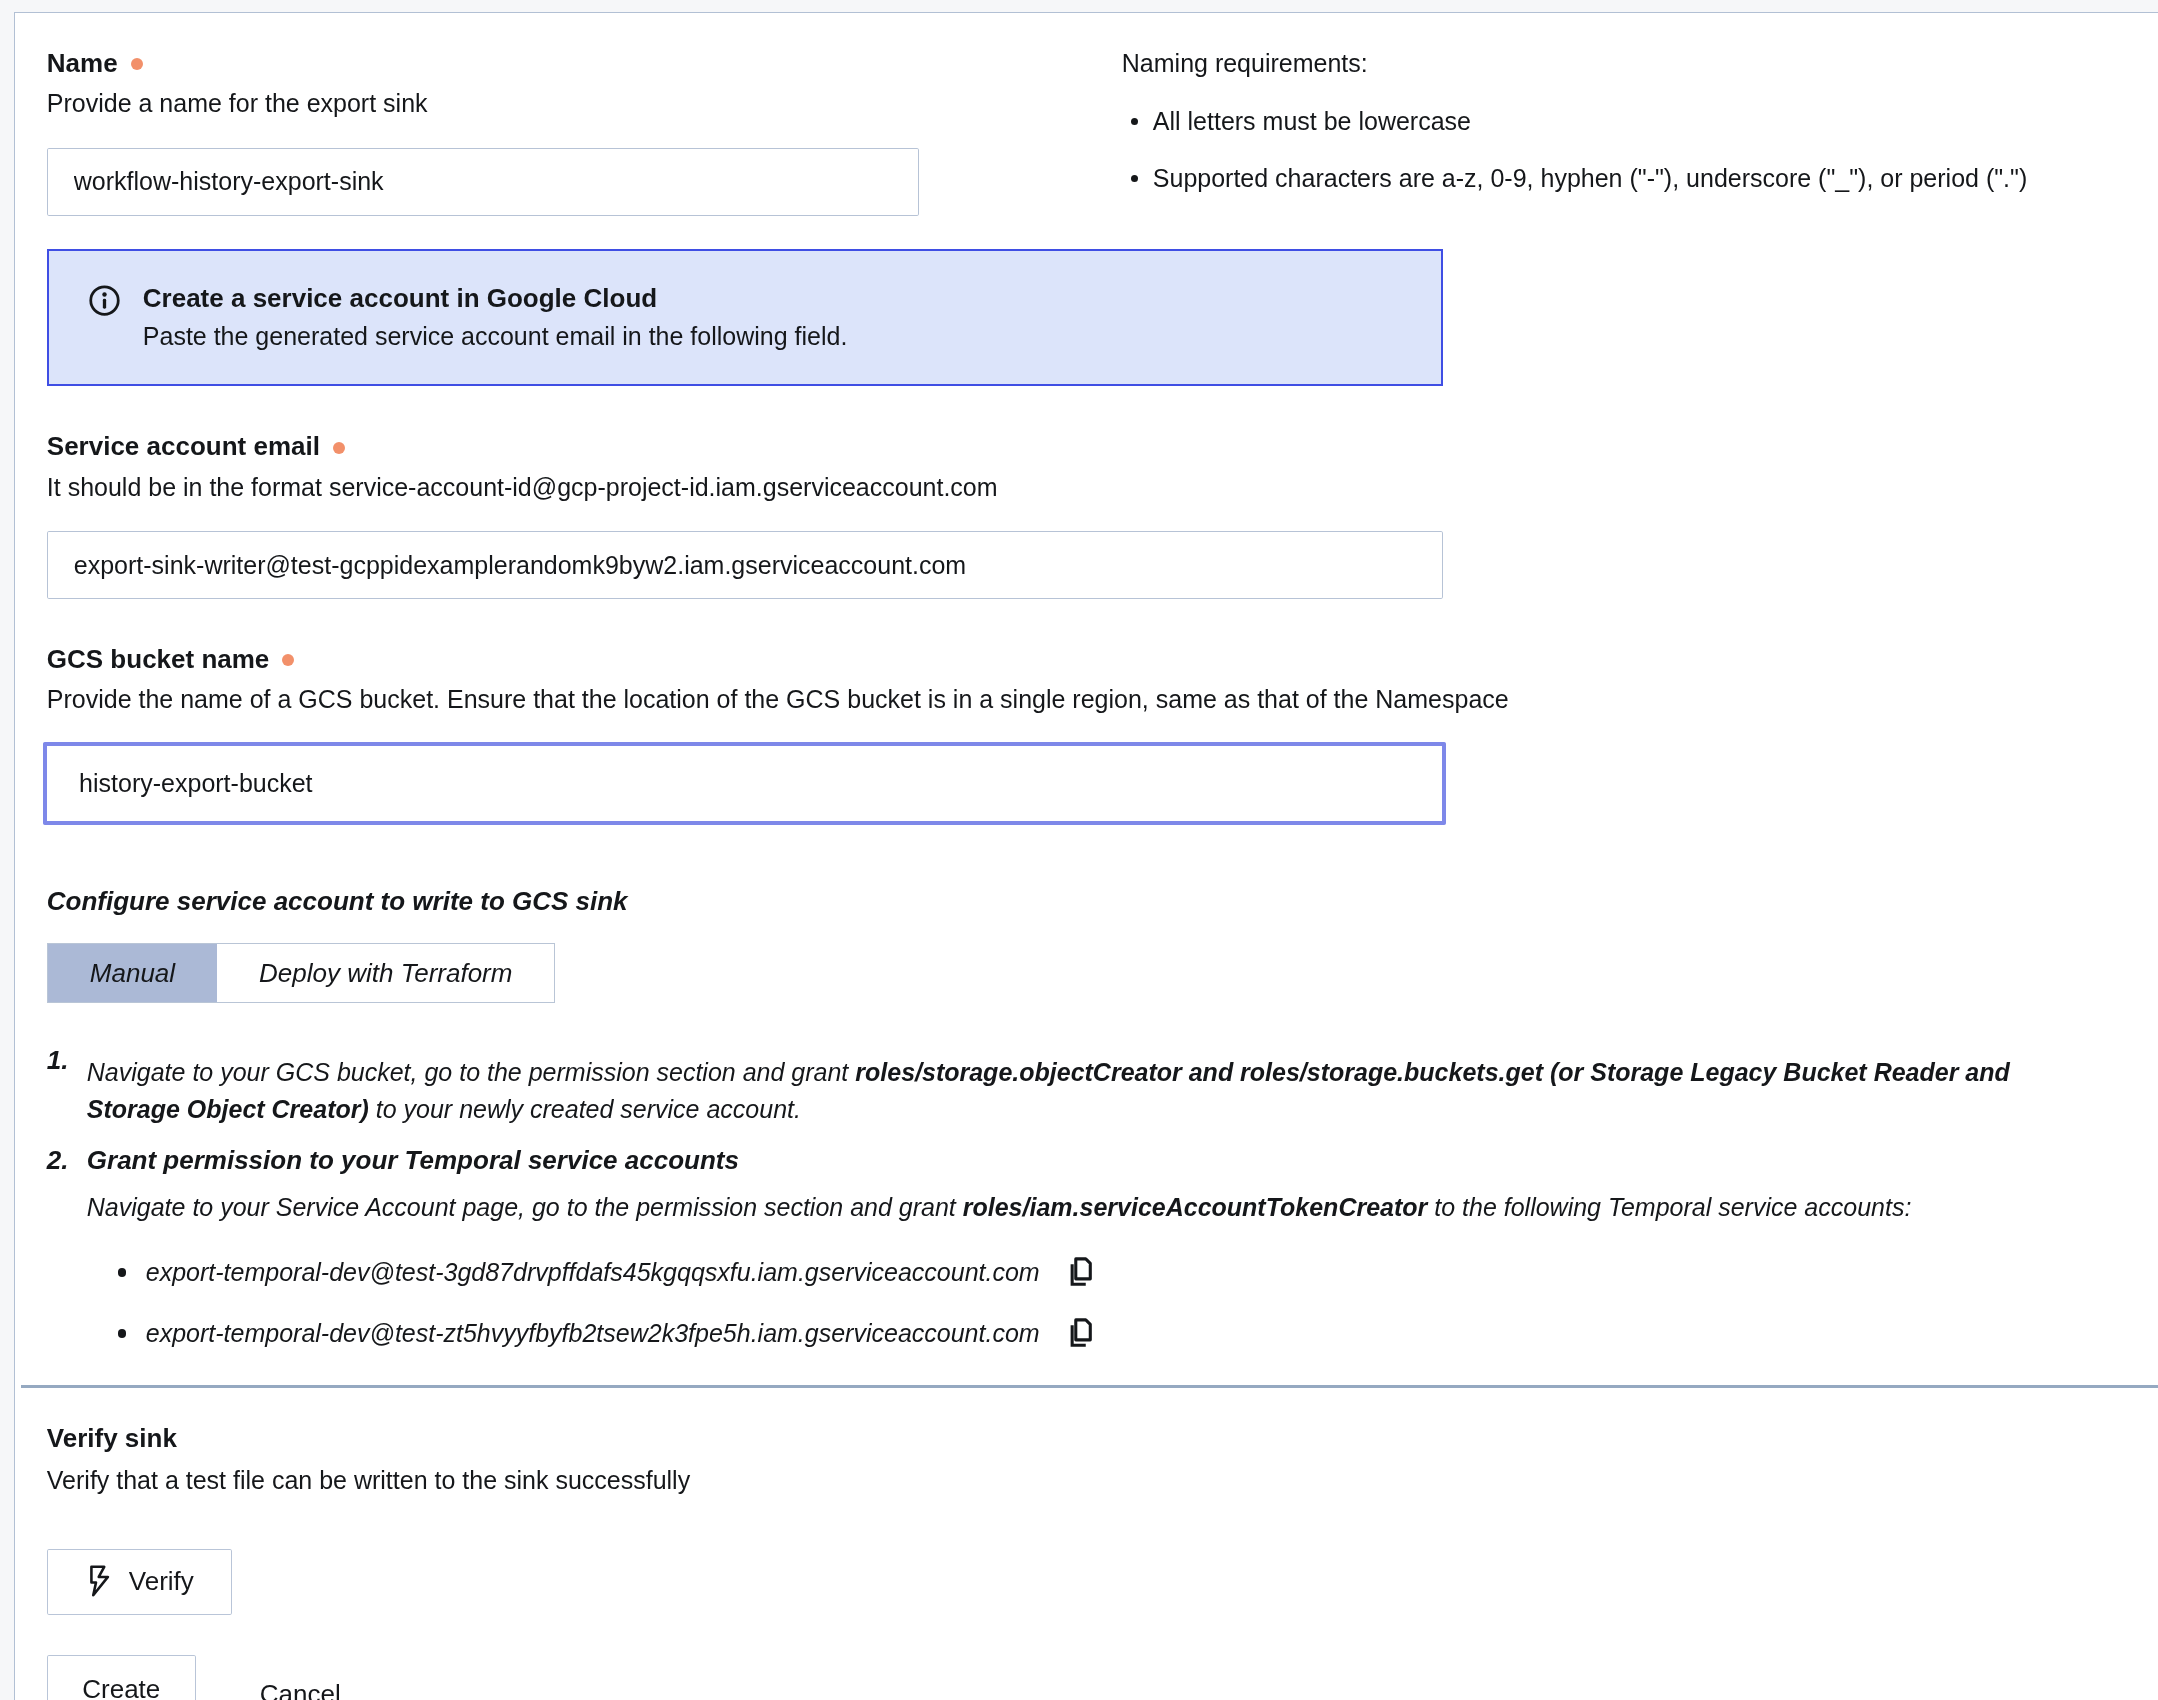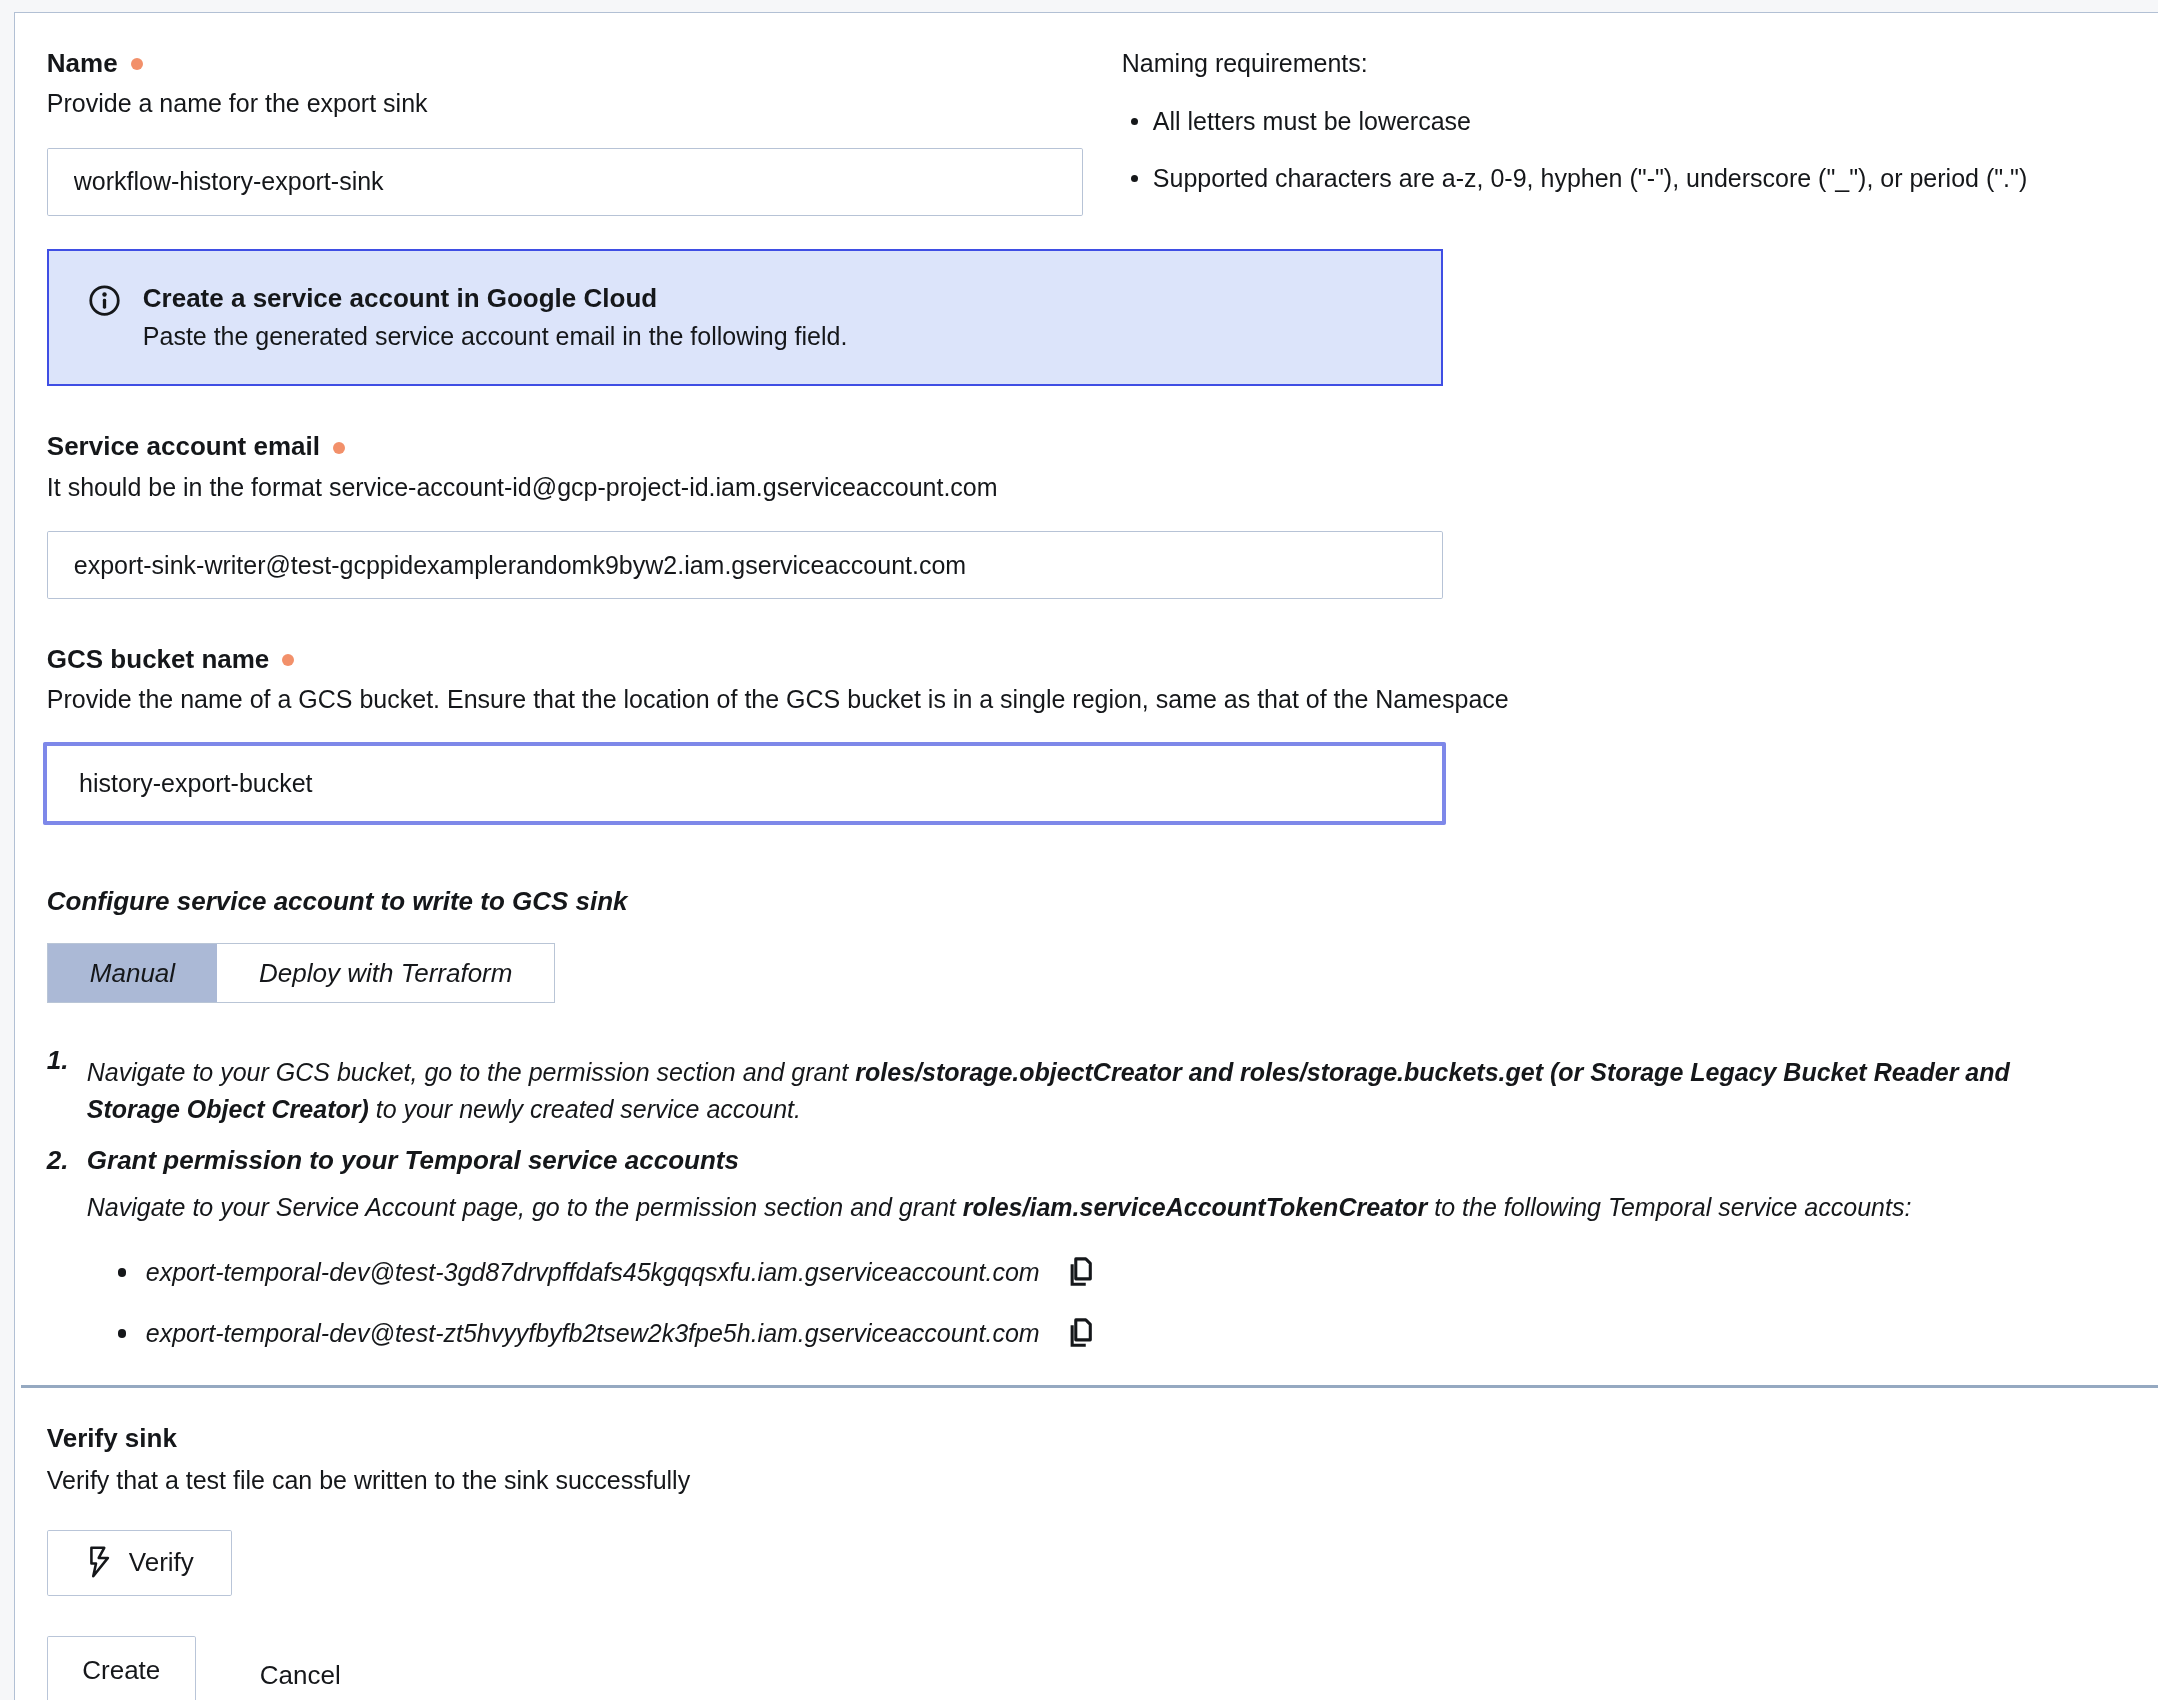--- a/index.html
+++ b/index.html
@@ -27,21 +27,21 @@
   .field-label-row { display:flex; align-items:center; height:33px; }
   .field-label { font-weight:700; font-size:26px; }
   .required-dot {
     width:12px; height:12px; border-radius:50%;
     background:#f2906a; margin-left:13px; margin-top:1.8px;
   }
   .field-desc { margin-top:7.3px; height:33px; line-height:33px; }
 
   .text-input {
     display:block; margin-top:27.5px;
-    width:1036px; height:68px;
+    width:872px; height:68px;
     border:1.8px solid #b7c3d6; border-radius:1.8px;
     font-family:"Liberation Sans", sans-serif;
     font-size:25px; color:#15171a;
     padding:0 0 0 26px; background:#fff; outline:none;
   }
   .text-input.wide { width:1396px; }
   .text-input.focused {
     border:4.6px solid #7e88e9;
     width:1403px; height:83px;
     margin-left:-3.7px; margin-top:26px;
@@ -107,21 +107,21 @@
     margin-left:24px; background:none; border:none; padding:0;
     cursor:pointer; display:flex; align-items:center;
   }
 
   .divider {
     margin-top:33px; margin-left:-26px; margin-right:-55px;
     height:3.7px; background:#95a9c1;
   }
 
   .verify-btn {
-    margin-top:33px;
+    margin-top:52px;
     display:inline-flex; align-items:center;
     height:66px; padding:8px 37px;
     background:#fff; border:1.8px solid #b9c5d8; border-radius:1.8px;
     font-family:"Liberation Sans", sans-serif;
     font-size:26px; color:#15171a; cursor:pointer;
   }
   .verify-btn .btn-label { margin-left:16.5px; }
 
   .actions-row { margin-top:40px; display:flex; align-items:flex-start; }
   .create-btn {

